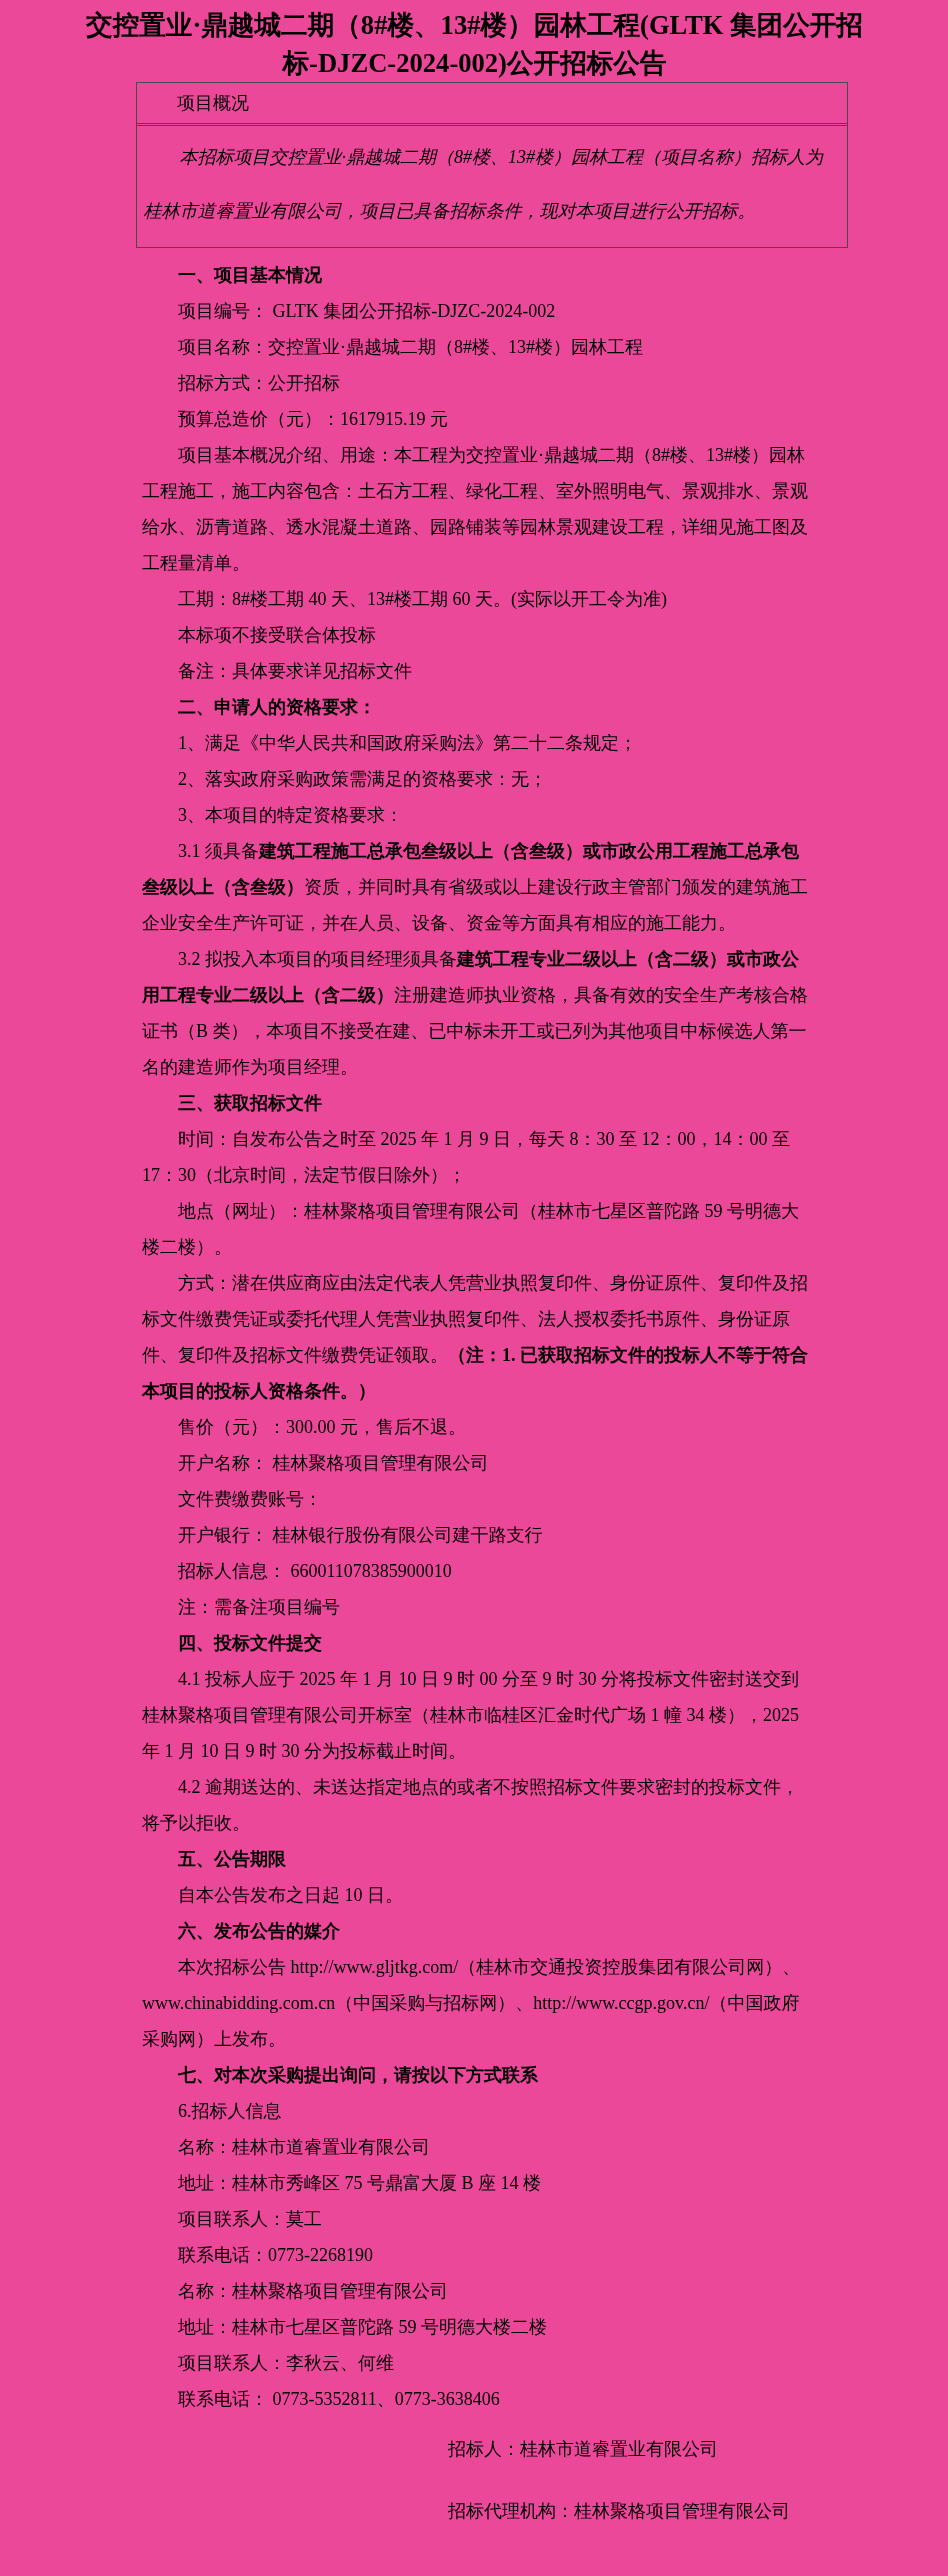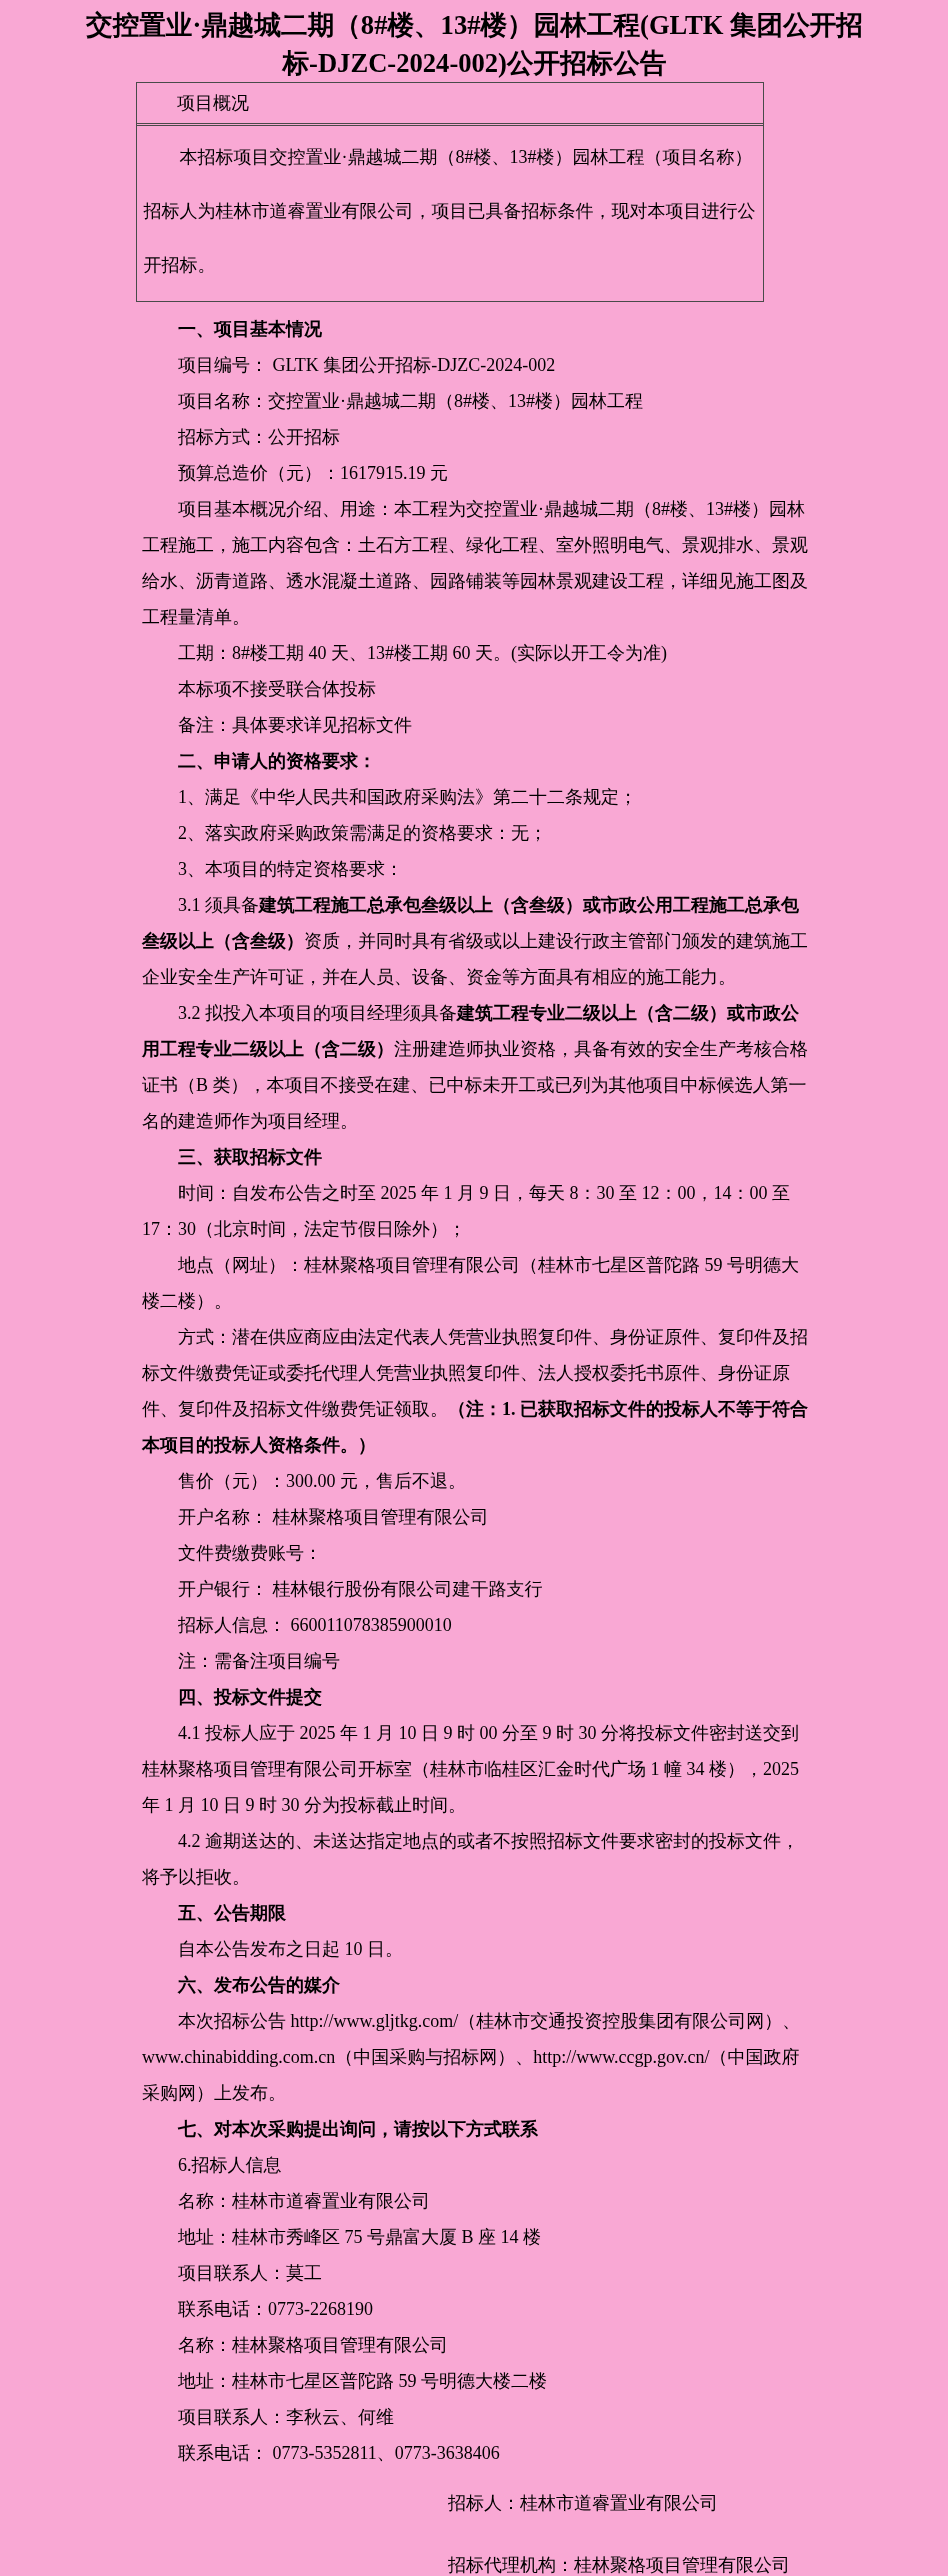--- a/index.html
+++ b/index.html
@@ -1,44 +1,44 @@
 <!DOCTYPE html>
 <html style="font-size:15px"><head>
 <meta charset="utf-8">
 <style>
   html, body { margin: 0; padding: 0; background: #ffffff; }
   .doc {
     position: relative;
     width: 949px;
     height: 2576px;
-    background: #f9a8d4;
+    background: #ec4899;
     color: #000000;
     font-family: "Liberation Serif", "DejaVu Serif", serif;
     font-size: 18px;
     overflow: hidden;
   }
   .title {
     margin: 5.7px 76px 0 76px;
     text-align: center;
     font-size: 26.6px;
     font-weight: bold;
     line-height: 38px;
   }
   .overview-box {
     margin: 0 0 0 136px;
-    width: 628px;
+    width: 712px;
     border: 0.9px solid #4a4a4a;
     box-sizing: border-box;
   }
   .box-header {
     padding: 8.5px 9.5px 6.6px 40px;
     border-bottom: 3.8px double #4a4a4a;
     line-height: 25px;
   }
-  .box-body { padding: 4.7px 6.6px 8.5px 6.6px; }
+  .box-body { padding: 4.7px 6.6px 8.5px 6.6px; font-style: italic; }
   .box-body p {
     margin: 0;
     text-indent: 2em;
     line-height: 54px;
   }
   .body-text {
     margin: 9.5px 142px 0 142px;
     width: 668px;
   }
   .body-text p {

